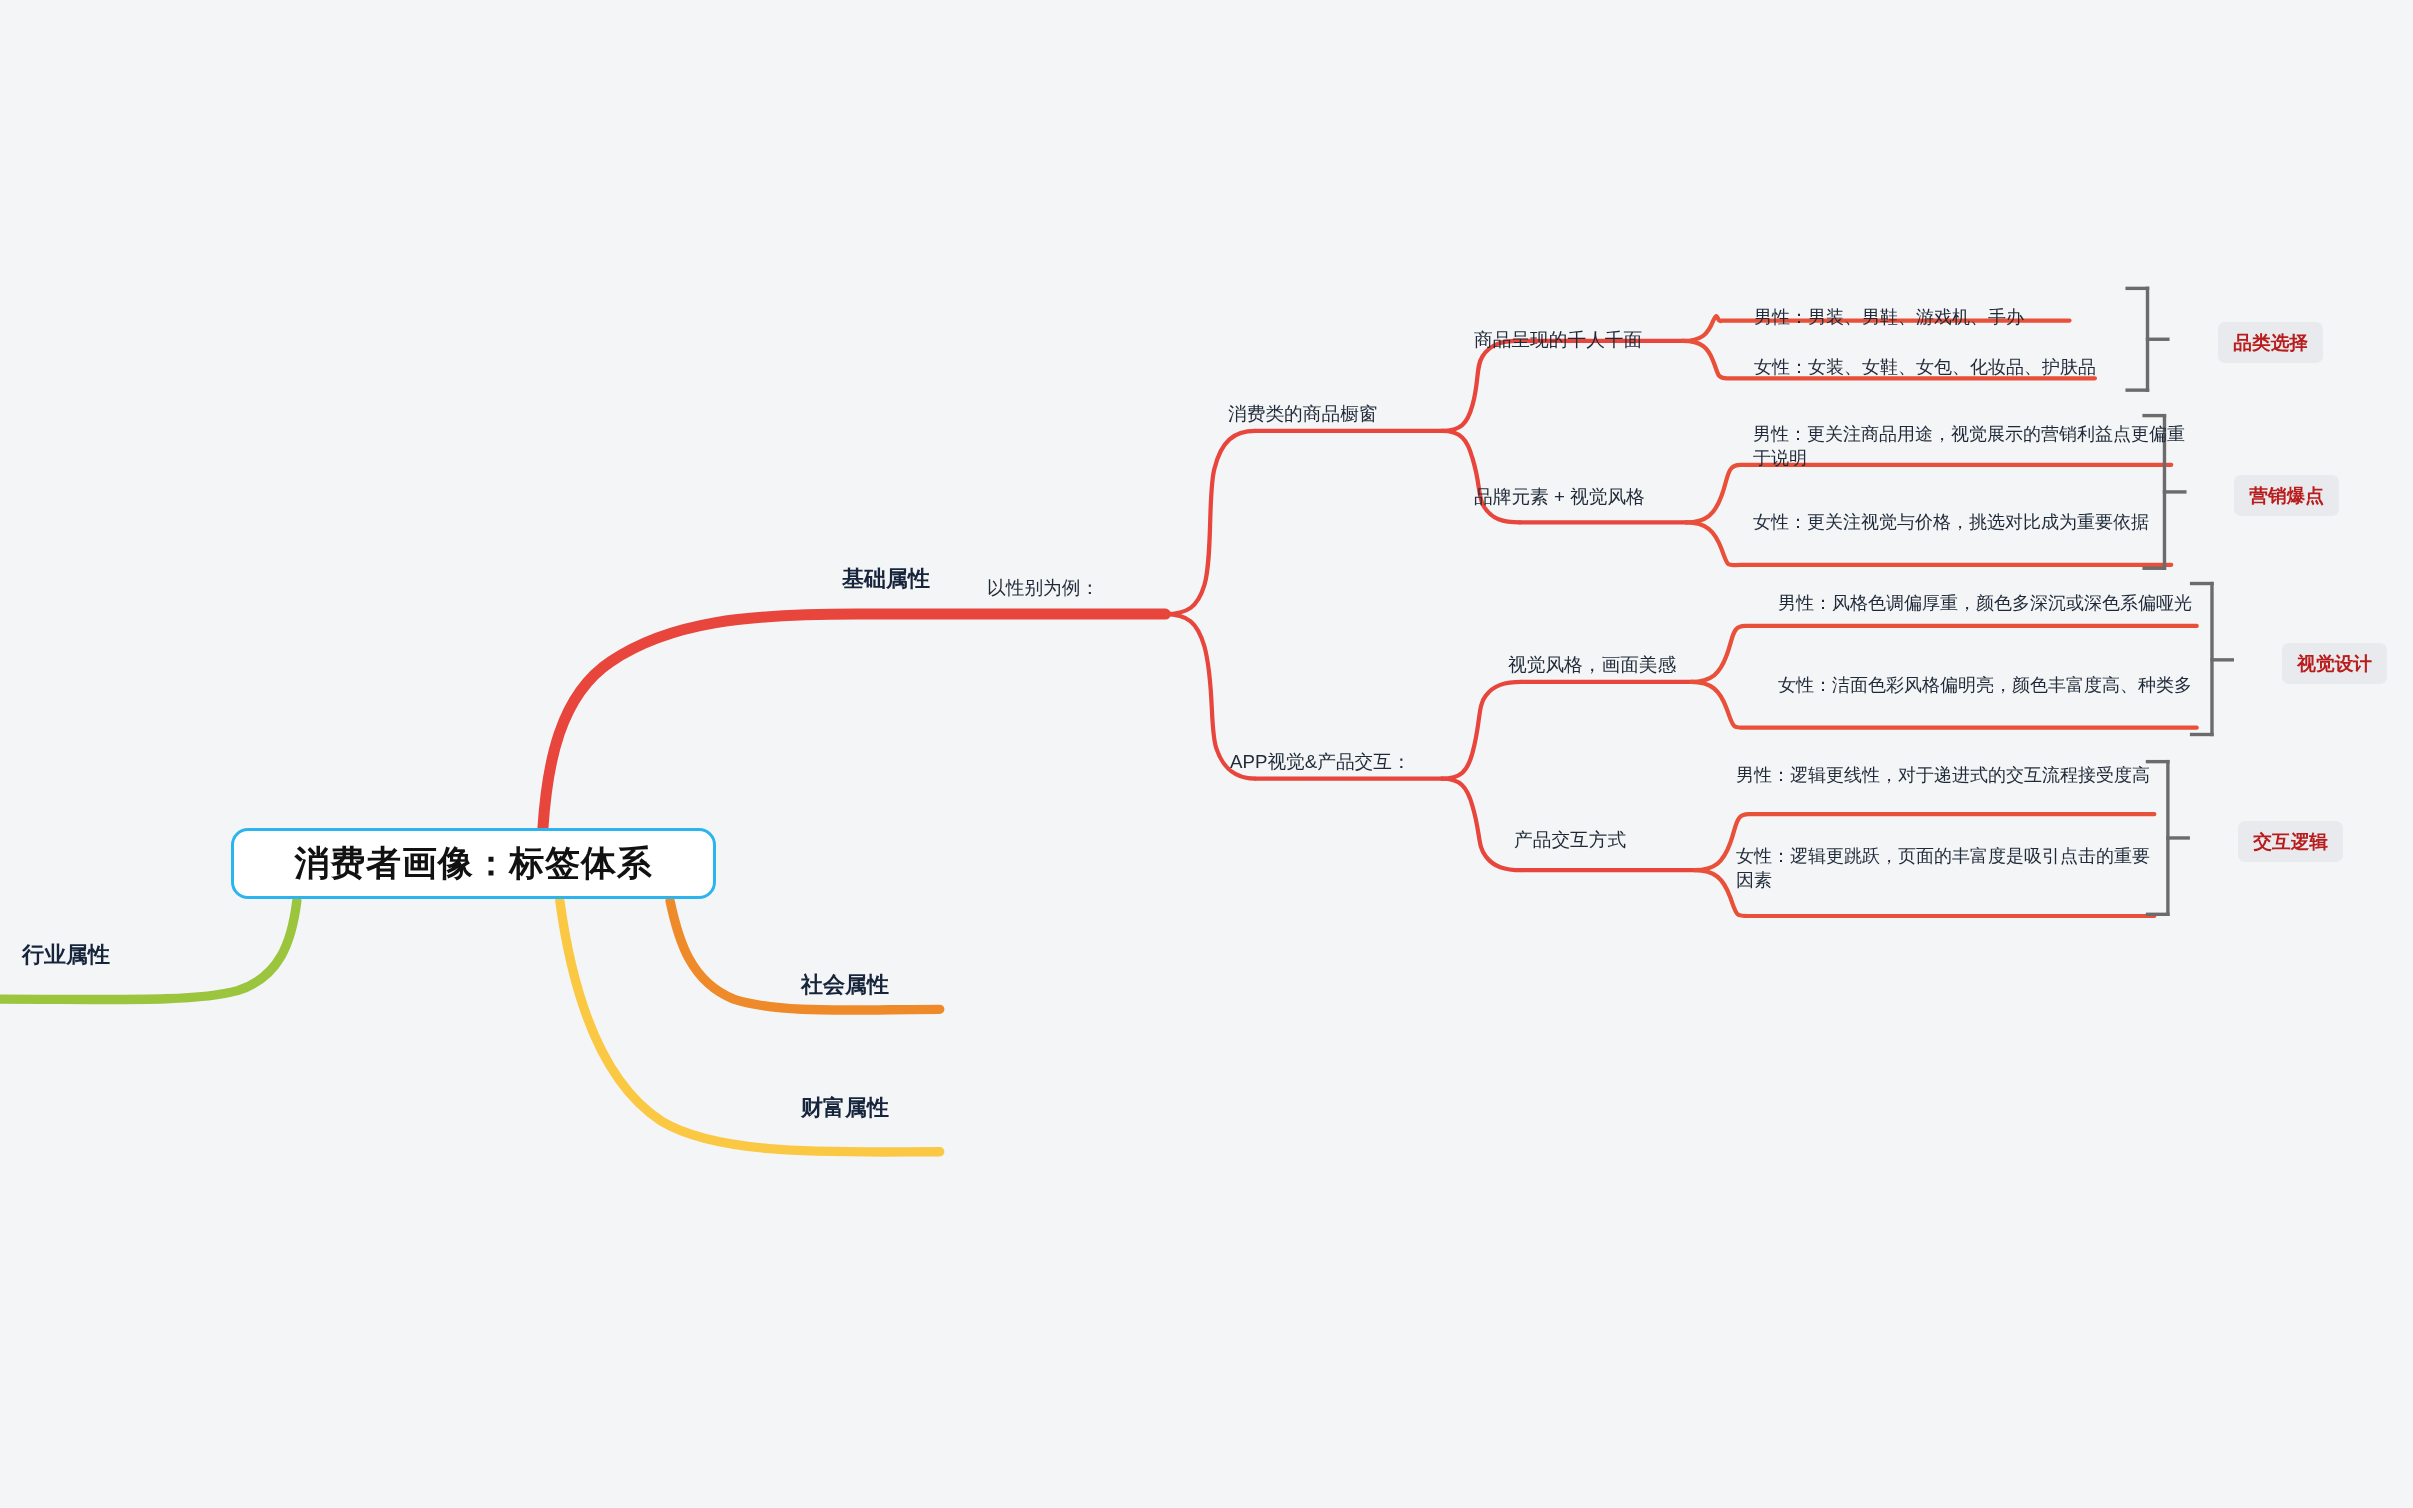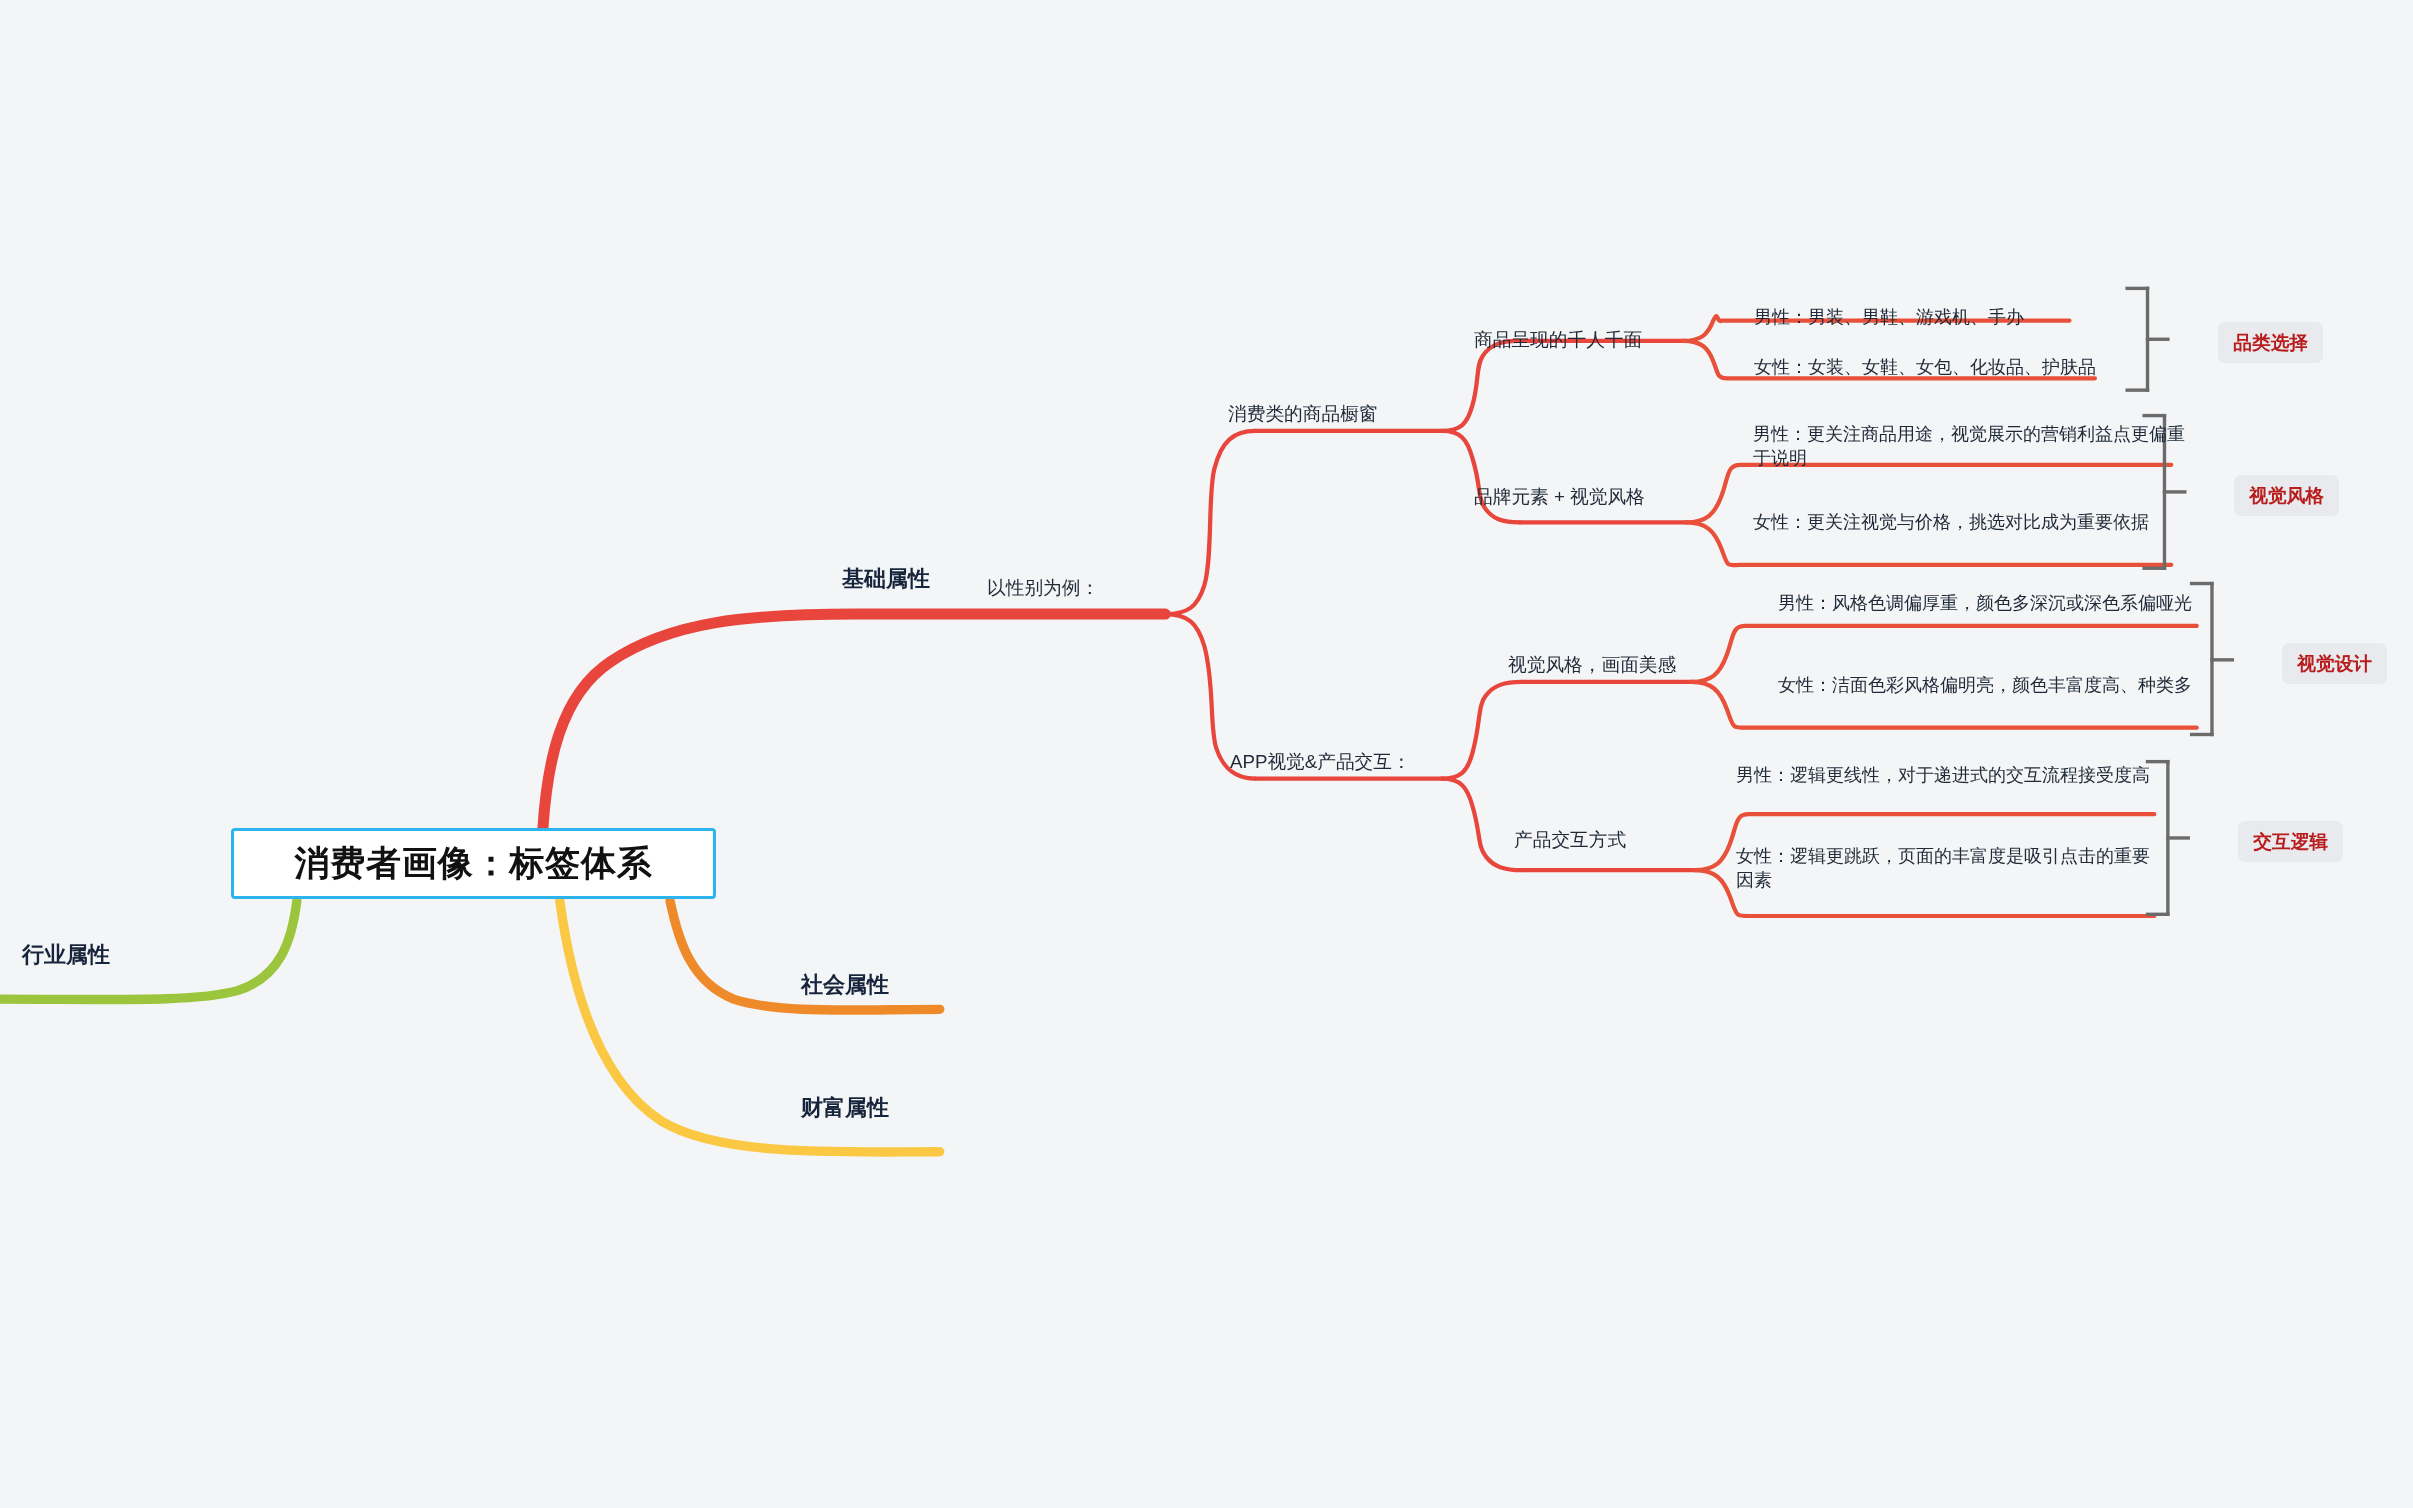--- a/index.html
+++ b/index.html
@@ -26,21 +26,21 @@
   
   .root-node {
     position: absolute;
     left: 231px;
     top: 828px;
     width: 485px;
     height: 71px;
     box-sizing: border-box;
     background: #ffffff;
     border: 3.4px solid #2cb4ef;
-    border-radius: 4px;
+    border-radius: 17px;
     display: flex;
     align-items: center;
     justify-content: center;
     z-index: 5;
   }
   .root-node .root-text {
     font-size: 35px;
     font-weight: bold;
     color: #111111;
     letter-spacing: 0.8px;
@@ -191,20 +191,20 @@
   <div class="lbl leaf" style="left:1753px; top:510px; width:438px;">女性：更关注视觉与价格，挑选对比成为重要依据</div>
 
   <div class="lbl leaf" style="left:1778px; top:591px; width:450px;">男性：风格色调偏厚重，颜色多深沉或深色系偏哑光</div>
   <div class="lbl leaf" style="left:1778px; top:673px; width:450px;">女性：洁面色彩风格偏明亮，颜色丰富度高、种类多</div>
 
   <div class="lbl leaf" style="left:1736px; top:763px; width:424px;">男性：逻辑更线性，对于递进式的交互流程接受度高</div>
   <div class="lbl leaf" style="left:1736px; top:844px; width:424px;">女性：逻辑更跳跃，页面的丰富度是吸引点击的重要因素</div>
 
   <div class="summary-chip" style="left:2218px; top:322px;">品类选择</div>
 
-  <div class="summary-chip" style="left:2234px; top:475px;">视觉风格</div>
+  <div class="summary-chip" style="left:2234px; top:475px;">营销爆点</div>
 
   <div class="summary-chip" style="left:2282px; top:643px;text-align:right;">视觉设计</div>
 
   <div class="summary-chip" style="left:2238px; top:821px;">交互逻辑</div>
 
 </div>
 
 
 </body></html>

